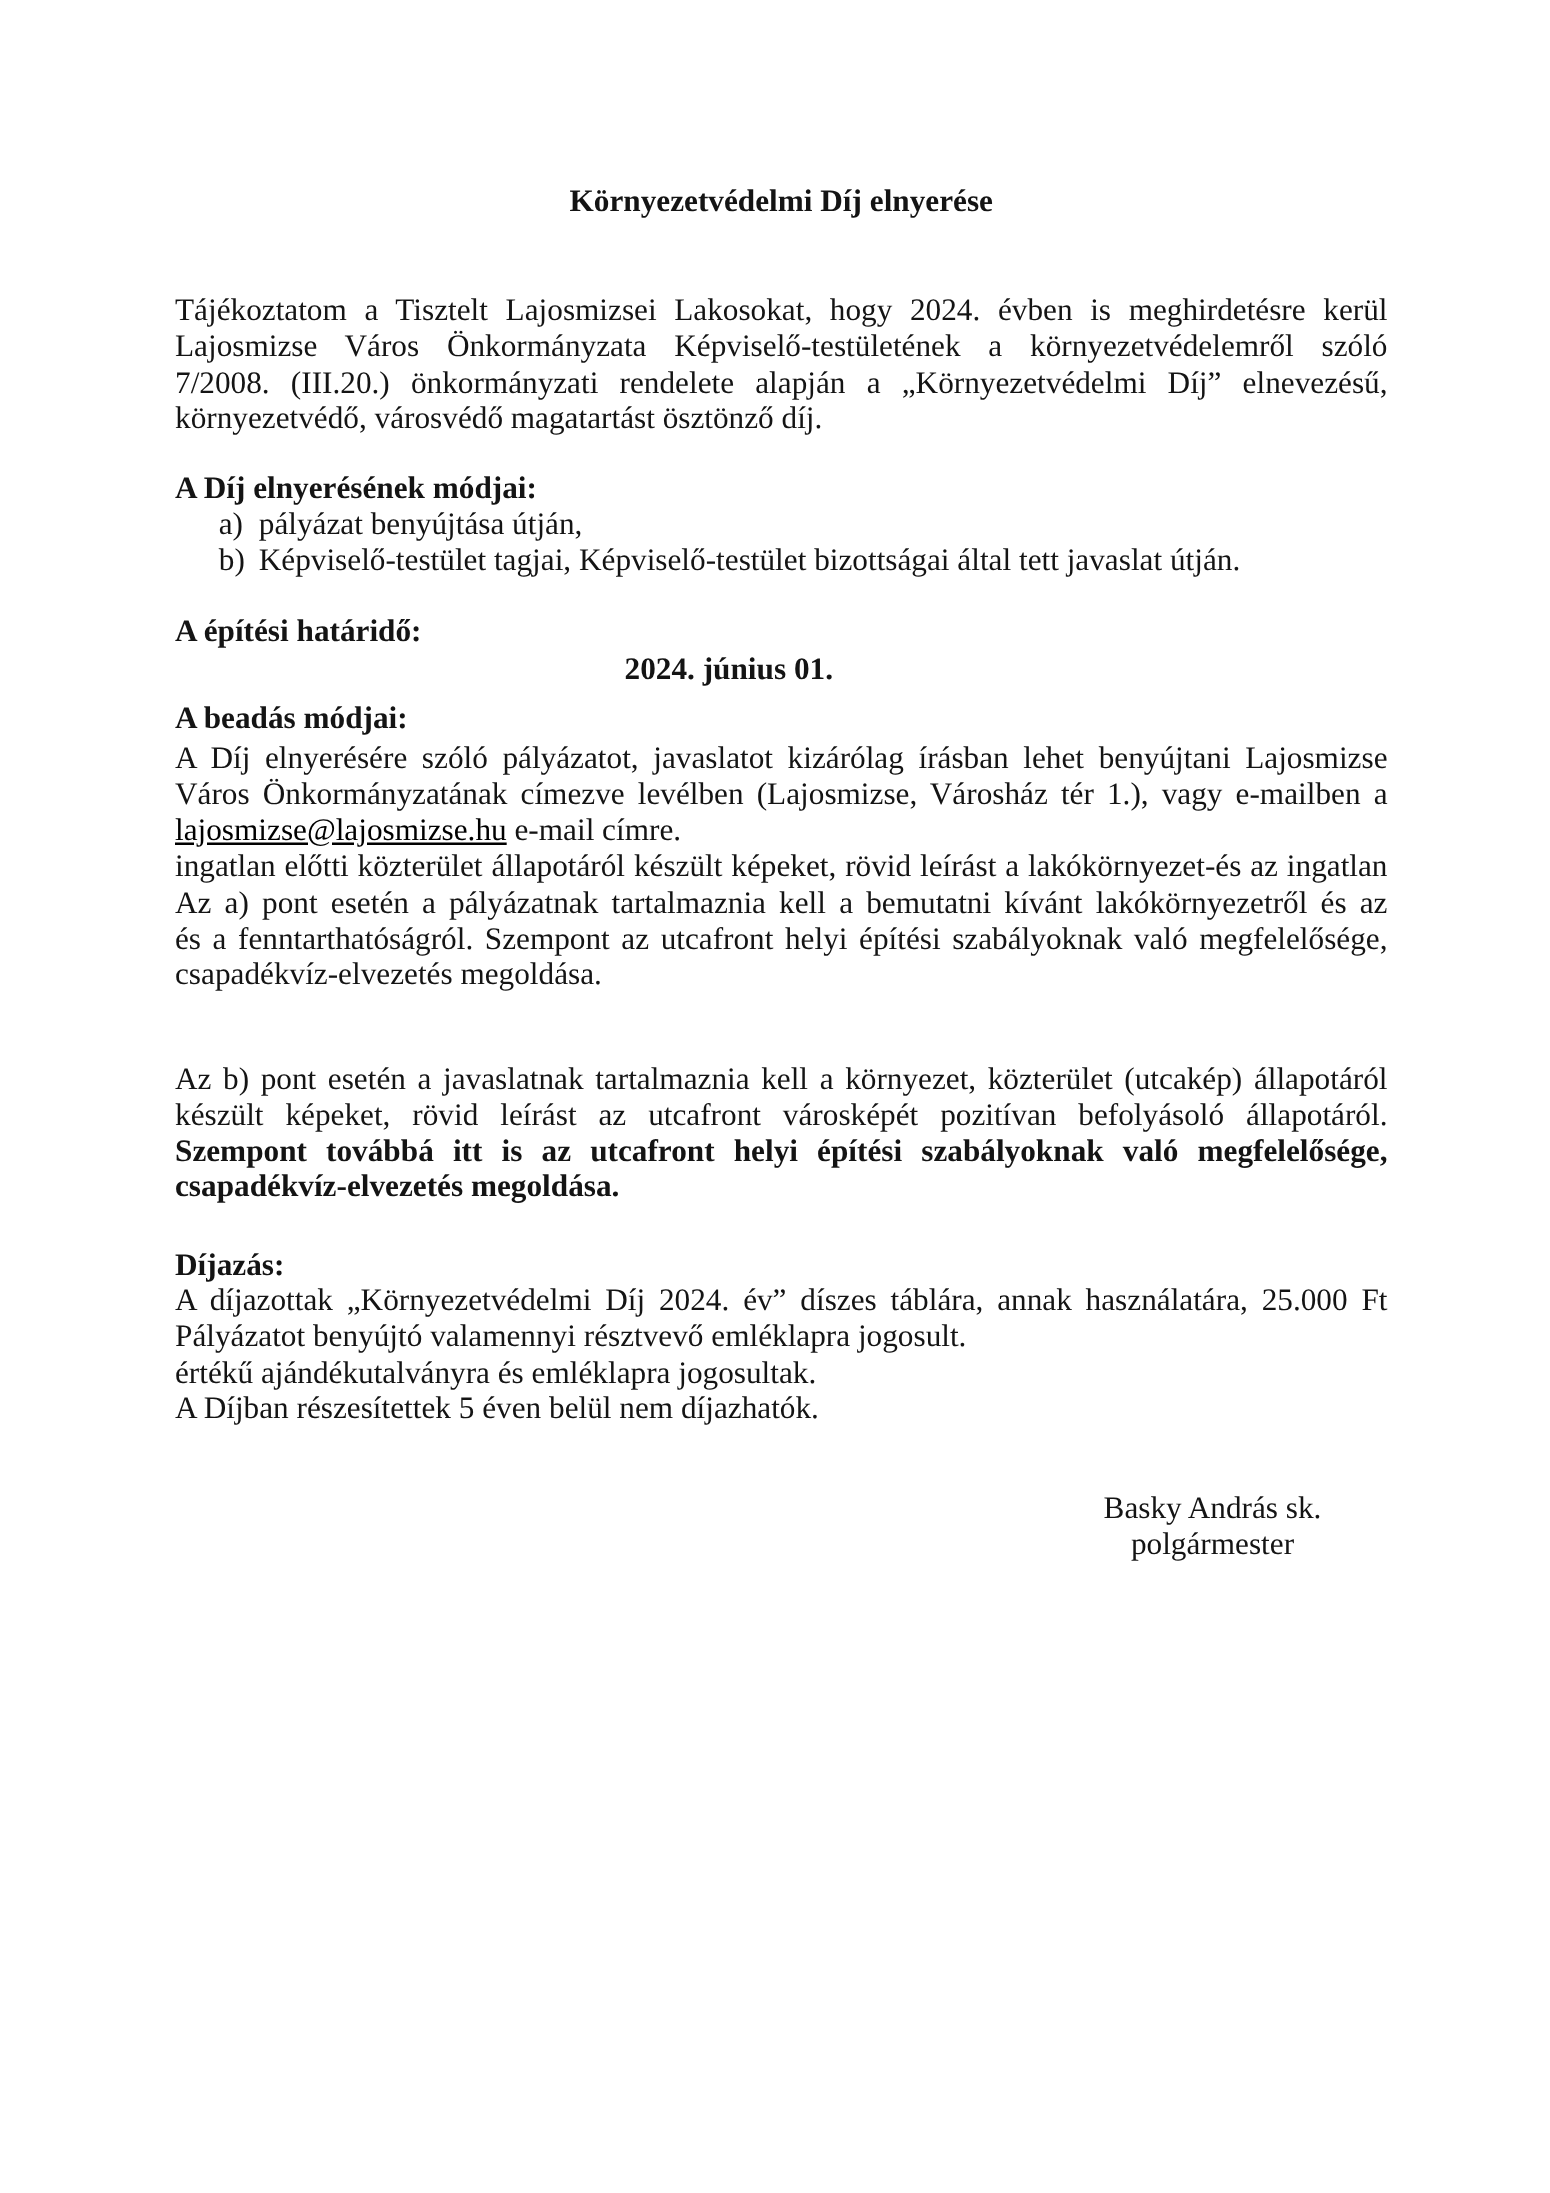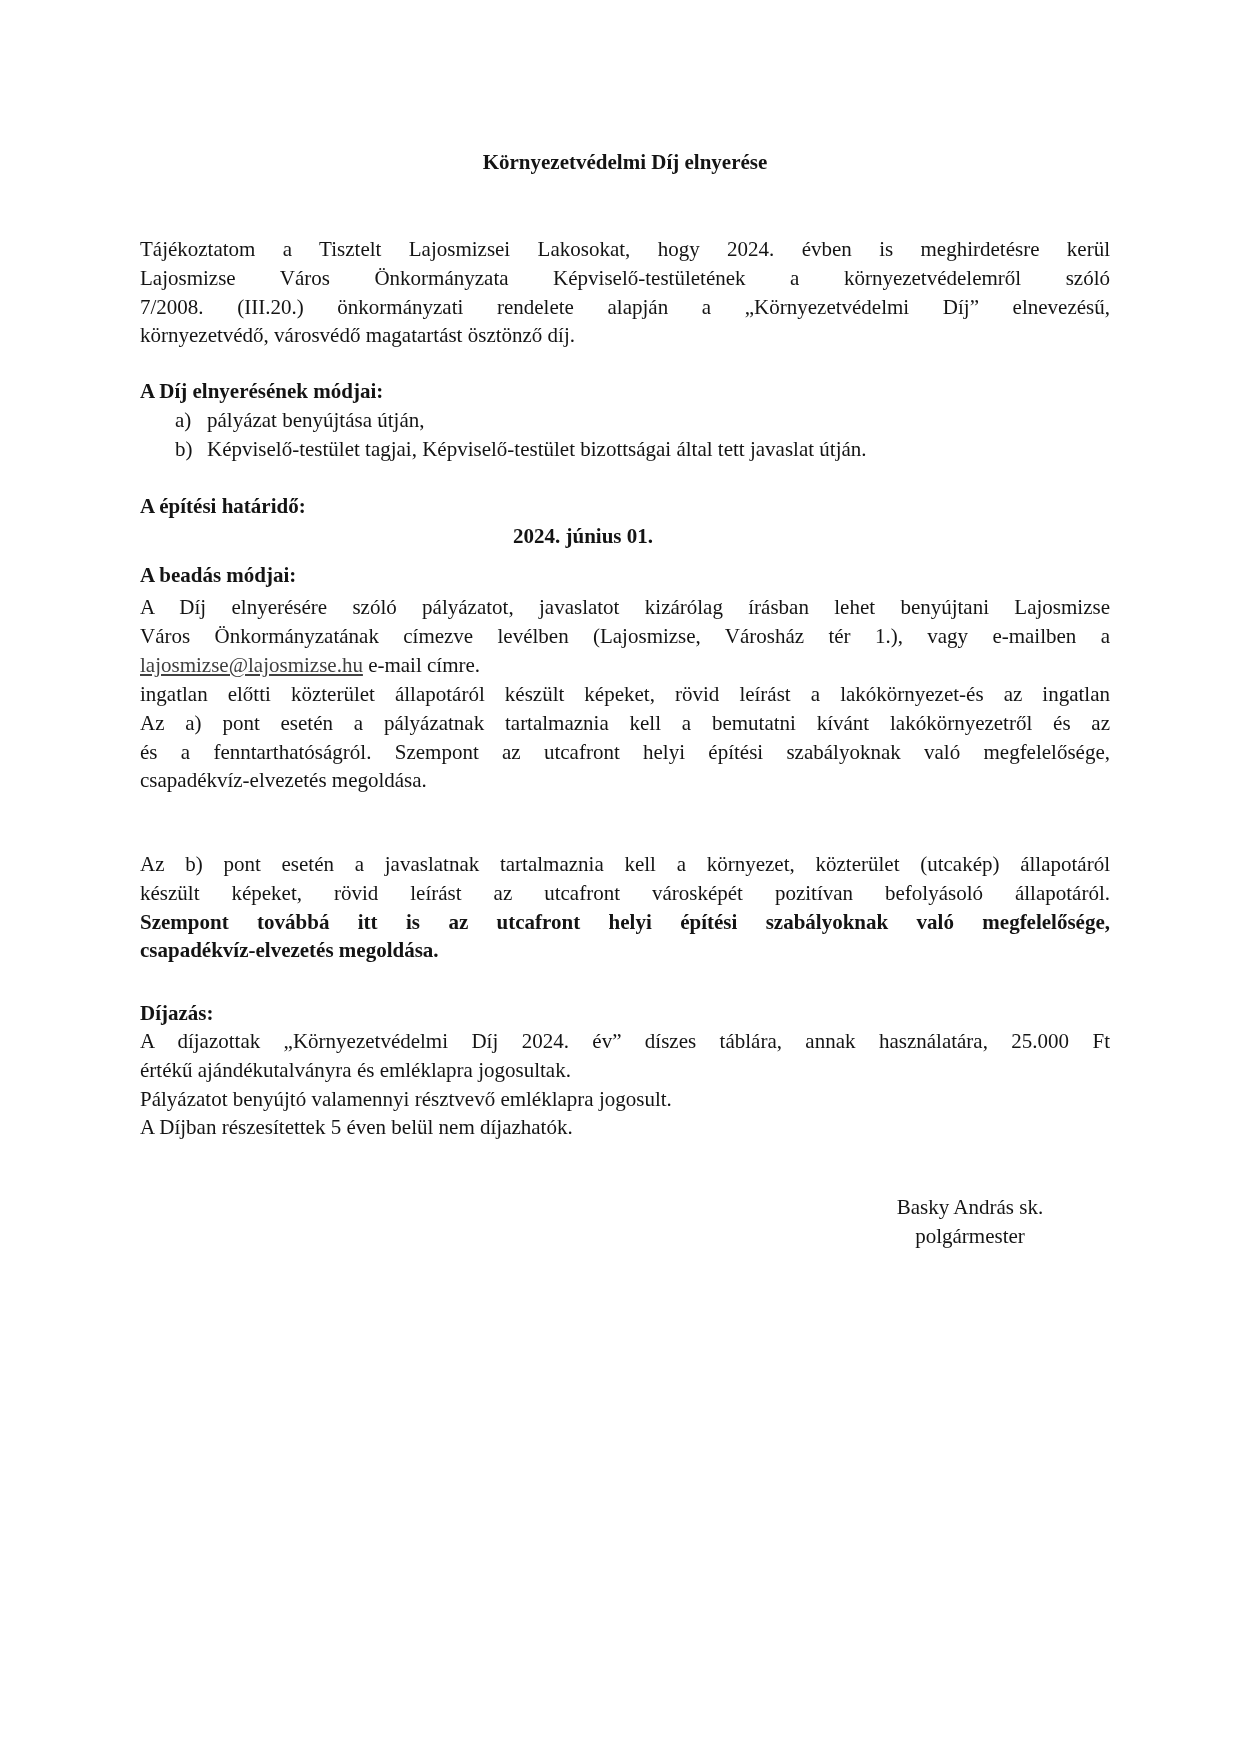--- a/index.html
+++ b/index.html
@@ -2,21 +2,21 @@
 <html lang="hu"><head>
 <meta charset="utf-8">
 <style>
   html, body { margin: 0; padding: 0; background: #ffffff; }
   .page {
     position: relative;
     width: 1240px;
     height: 1754px;
     background: #ffffff;
     font-family: "Liberation Serif", serif;
-    font-size: 21px;
+    font-size: 25px;
     line-height: 28.8px;
     color: #141414;
     overflow: hidden;
     border-radius: 16px;
   }
   .block { position: absolute; left: 140px; width: 970px; }
   .ln { min-height: 28.8px; }
   .j { text-align: justify; text-align-last: justify; }
   .bold { font-weight: bold; }
   .title-line { text-align: center; font-weight: bold; }
@@ -55,43 +55,43 @@
 
   <div class="block bold" style="top:492px">A építési határidő:</div>
 
   <div class="block date-line" style="top:522px">2024. június 01.</div>
 
   <div class="block bold" style="top:561px">A beadás módjai:</div>
 
   <div class="block" style="top:593px">
     <div class="ln j">A Díj elnyerésére szóló pályázatot, javaslatot kizárólag írásban lehet benyújtani Lajosmizse</div>
     <div class="ln j">Város Önkormányzatának címezve levélben (Lajosmizse, Városház tér 1.), vagy e-mailben a</div>
-    <div class="ln"><a class="email-link" style="color: #404040;">lajosmizse@lajosmizse.hu</a><span> e-mail címre.</span></div>
+    <div class="ln"><a class="email-link" style="color: #000000;">lajosmizse@lajosmizse.hu</a><span> e-mail címre.</span></div>
   </div>
 
   <div class="block" style="top:680px">
     <div class="ln j">ingatlan előtti közterület állapotáról készült képeket, rövid leírást a lakókörnyezet-és az ingatlan</div>
     <div class="ln j">Az a) pont esetén a pályázatnak tartalmaznia kell a bemutatni kívánt lakókörnyezetről és az</div>
     <div class="ln j">és a fenntarthatóságról. Szempont az utcafront helyi építési szabályoknak való megfelelősége,</div>
     <div class="ln">csapadékvíz-elvezetés megoldása.</div>
   </div>
 
   <div class="block" style="top:850px">
     <div class="ln j">Az b) pont esetén a javaslatnak tartalmaznia kell a környezet, közterület (utcakép) állapotáról</div>
     <div class="ln j">készült képeket, rövid leírást az utcafront városképét pozitívan befolyásoló állapotáról.</div>
     <div class="ln j bold">Szempont továbbá itt is az utcafront helyi építési szabályoknak való megfelelősége,</div>
     <div class="ln bold">csapadékvíz-elvezetés megoldása.</div>
   </div>
 
   <div class="block bold" style="top:999px">Díjazás:</div>
 
   <div class="block" style="top:1027px">
     <div class="ln j">A díjazottak „Környezetvédelmi Díj 2024. év” díszes táblára, annak használatára, 25.000 Ft</div>
+    <div class="ln">Pályázatot benyújtó valamennyi résztvevő emléklapra jogosult.</div>
     <div class="ln">értékű ajándékutalványra és emléklapra jogosultak.</div>
-    <div class="ln">Pályázatot benyújtó valamennyi résztvevő emléklapra jogosult.</div>
     <div class="ln">A Díjban részesítettek 5 éven belül nem díjazhatók.</div>
   </div>
 
   <div class="sig" style="top:1193px">
     <div class="ln">Basky András sk.</div>
     <div class="ln">polgármester</div>
   </div>
 
 </div>
 

